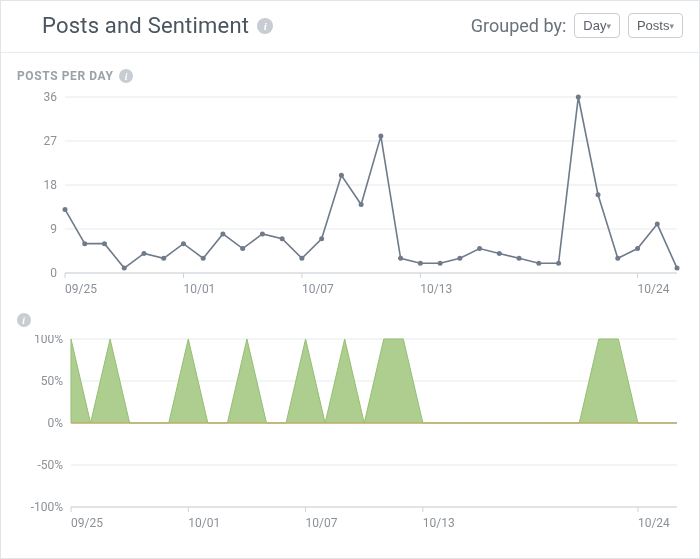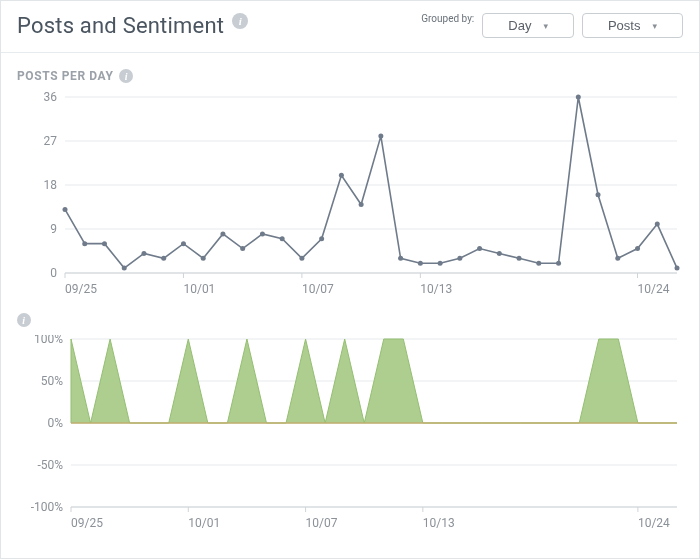--- a/index.html
+++ b/index.html
@@ -12,22 +12,23 @@
   }
   .panel {
     border: 1px solid #e2e5e8;
     background: #fff;
     width: 700px;
     height: 559px;
   }
   .header {
     padding: 12px 16px 14px 16px;
     display: flex;
-    align-items: flex-start;
+    align-items: center;
     gap: 8px;
+    margin-left: 25px;
   }
   .title {
     font-size: 22px;
     font-weight: 400;
     color: #4a5560;
     letter-spacing: 0.2px;
   }
   .info-icon {
     display: inline-flex;
     width: 16px; height: 16px;
@@ -36,33 +37,33 @@
     color: #fff;
     font-size: 11px;
     font-weight: 700;
     align-items: center;
     justify-content: center;
     font-style: italic;
     font-family: Georgia, serif;
   }
   .spacer { flex: 1; }
   .grouped-label {
-    font-size: 10px;
+    font-size: 18px;
     color: #6a727a;
   }
   .select-btn {
     border: 1px solid #c9ced3;
     background: #fff;
     border-radius: 4px;
-    padding: 4px 25px;
+    padding: 4px 8px;
     font-size: 13px;
     color: #5a6068;
     display: inline-flex;
     align-items: center;
-    gap: 12px;
+    gap: 0;
     cursor: pointer;
   }
   .chev { font-size: 9px; color: #8a9097; }
   .divider { height: 1px; background: #e8ebed; margin: 0; }
   .section-title {
     font-size: 12px;
     font-weight: 700;
     letter-spacing: 0.6px;
     color: #9aa1a8;
     padding: 16px 16px 8px 16px;

